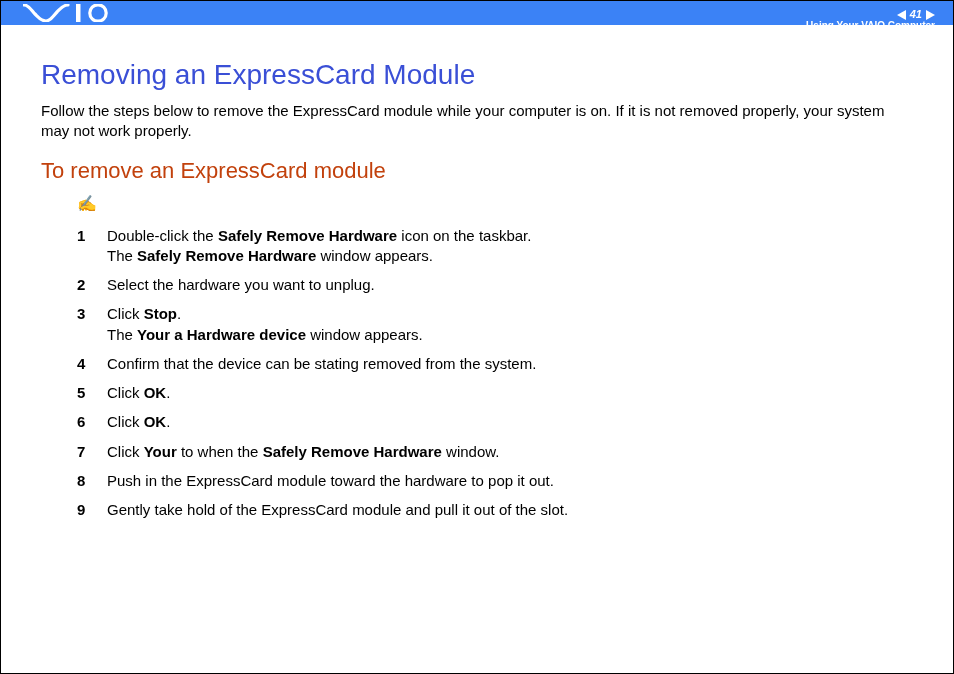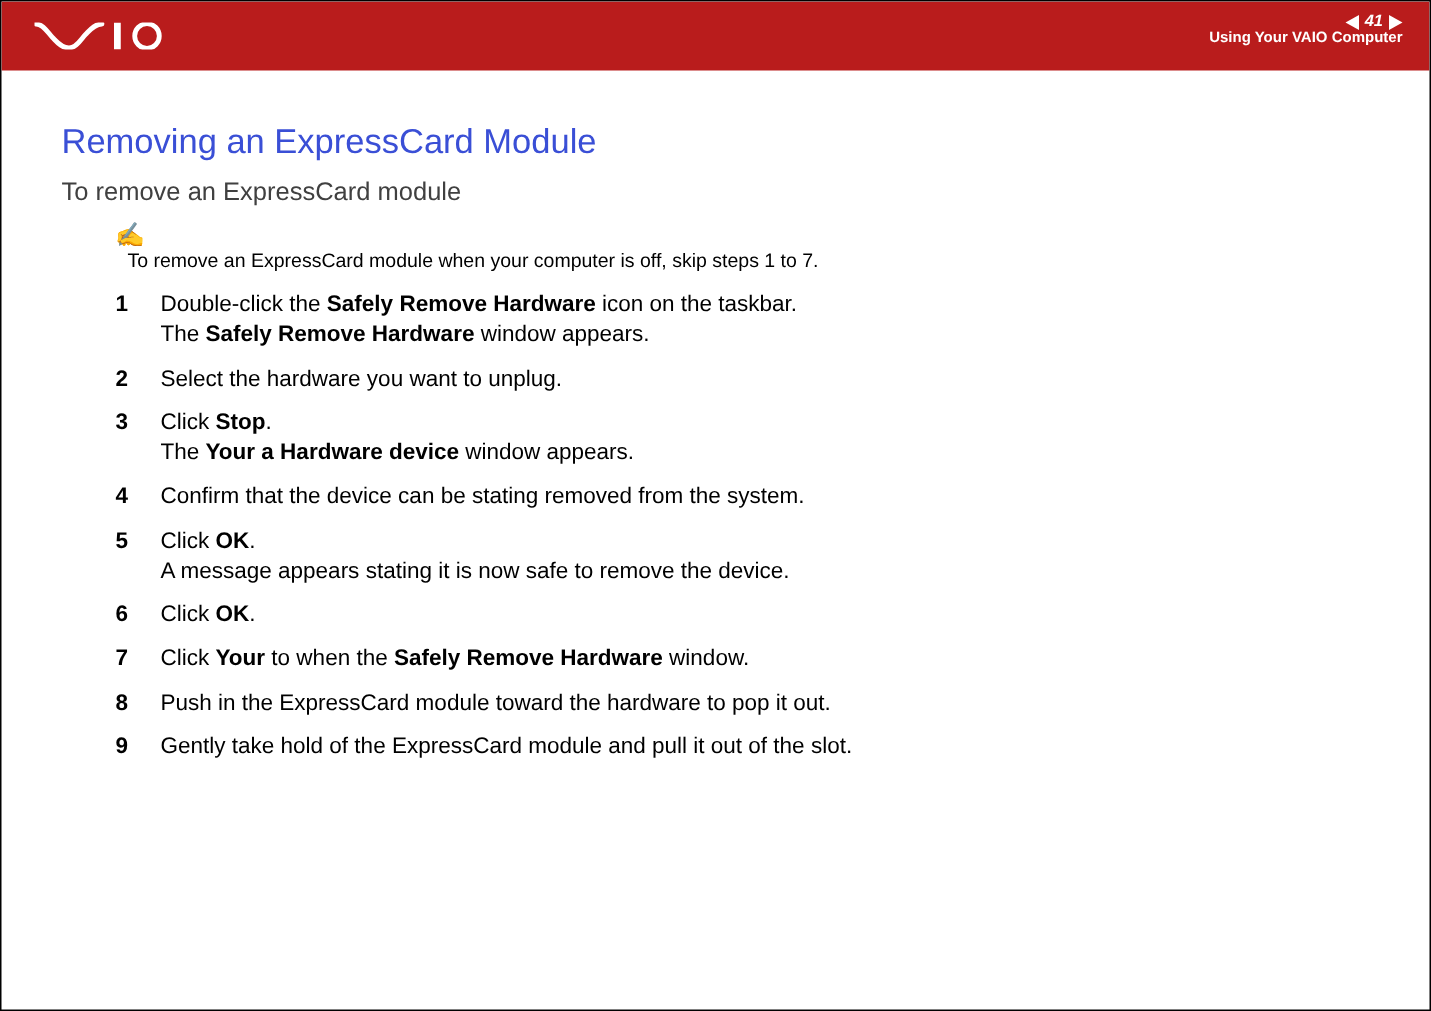--- a/index.html
+++ b/index.html
@@ -6,23 +6,23 @@
   body {
     width: 954px;
     height: 674px;
     font-family: Arial, Helvetica, sans-serif;
     background: #fff;
     border: 1px solid #000;
     position: relative;
     overflow: hidden;
   }
   .header-bar {
-    background: #b91c1c;
+    background: #3b82f6;
     color: #fff;
-    height: 46px;
+    height: 24px;
     display: flex;
     align-items: center;
     position: relative;
   }
   .logo {
     margin-left: 22px;
     display: flex;
     align-items: center;
   }
   .logo svg { display: block; }
@@ -63,32 +63,32 @@
   .section-name {
     font-size: 10px;
     font-weight: bold;
     line-height: 1;
   }
   .content {
     padding: 34px 40px 0 40px;
   }
   .main-heading {
     color: #3a4fd6;
-    font-size: 23px;
+    font-size: 28px;
     font-weight: 400;
     margin-bottom: 10px;
   }
   .intro {
     font-size: 15px;
     line-height: 1.35;
     margin-bottom: 16px;
   }
   .sub-heading {
-    color: #404040;
-    font-size: 17px;
+    color: #c2410c;
+    font-size: 22px;
     font-weight: 400;
     margin-bottom: 14px;
   }
   .note-row {
     display: flex;
     align-items: flex-start;
     margin-left: 36px;
     margin-bottom: 12px;
   }
   .note-icon {
@@ -140,25 +140,25 @@
       <span class="arrow-left"></span>
       <span>41</span>
       <span class="arrow-right"></span>
     </div>
     <div class="section-name">Using Your VAIO Computer</div>
   </div>
 </div>
 
 <div class="content">
   <h1 class="main-heading">Removing an ExpressCard Module</h1>
+  <p class="intro">Follow the steps below to remove the ExpressCard module while your computer is on. If it is not removed properly, your system may not work properly.</p>
   <h2 class="sub-heading">To remove an ExpressCard module</h2>
 
   <div class="note-row">
     <span class="note-icon">✍</span>
-    <div class="note-text">To remove an ExpressCard module when your computer is off, skip steps 1 to 7.</div>
   </div>
 
   <ol class="steps">
     <li>
       <span class="step-num">1</span>
       <span class="step-body">
         <span>Double-click the </span><span class="b">Safely Remove Hardware</span><span> icon on the taskbar.</span><br>
         <span>The </span><span class="b">Safely Remove Hardware</span><span> window appears.</span>
       </span>
     </li>
@@ -174,21 +174,20 @@
       </span>
     </li>
     <li>
       <span class="step-num">4</span>
       <span class="step-body">Confirm that the device can be stating removed from the system.</span>
     </li>
     <li>
       <span class="step-num">5</span>
       <span class="step-body">
         <span>Click </span><span class="b">OK</span><span>.</span><br>
-        <span>A message appears stating it is now safe to remove the device.</span>
       </span>
     </li>
     <li>
       <span class="step-num">6</span>
       <span class="step-body">
         <span>Click </span><span class="b">OK</span><span>.</span>
       </span>
     </li>
     <li>
       <span class="step-num">7</span>

